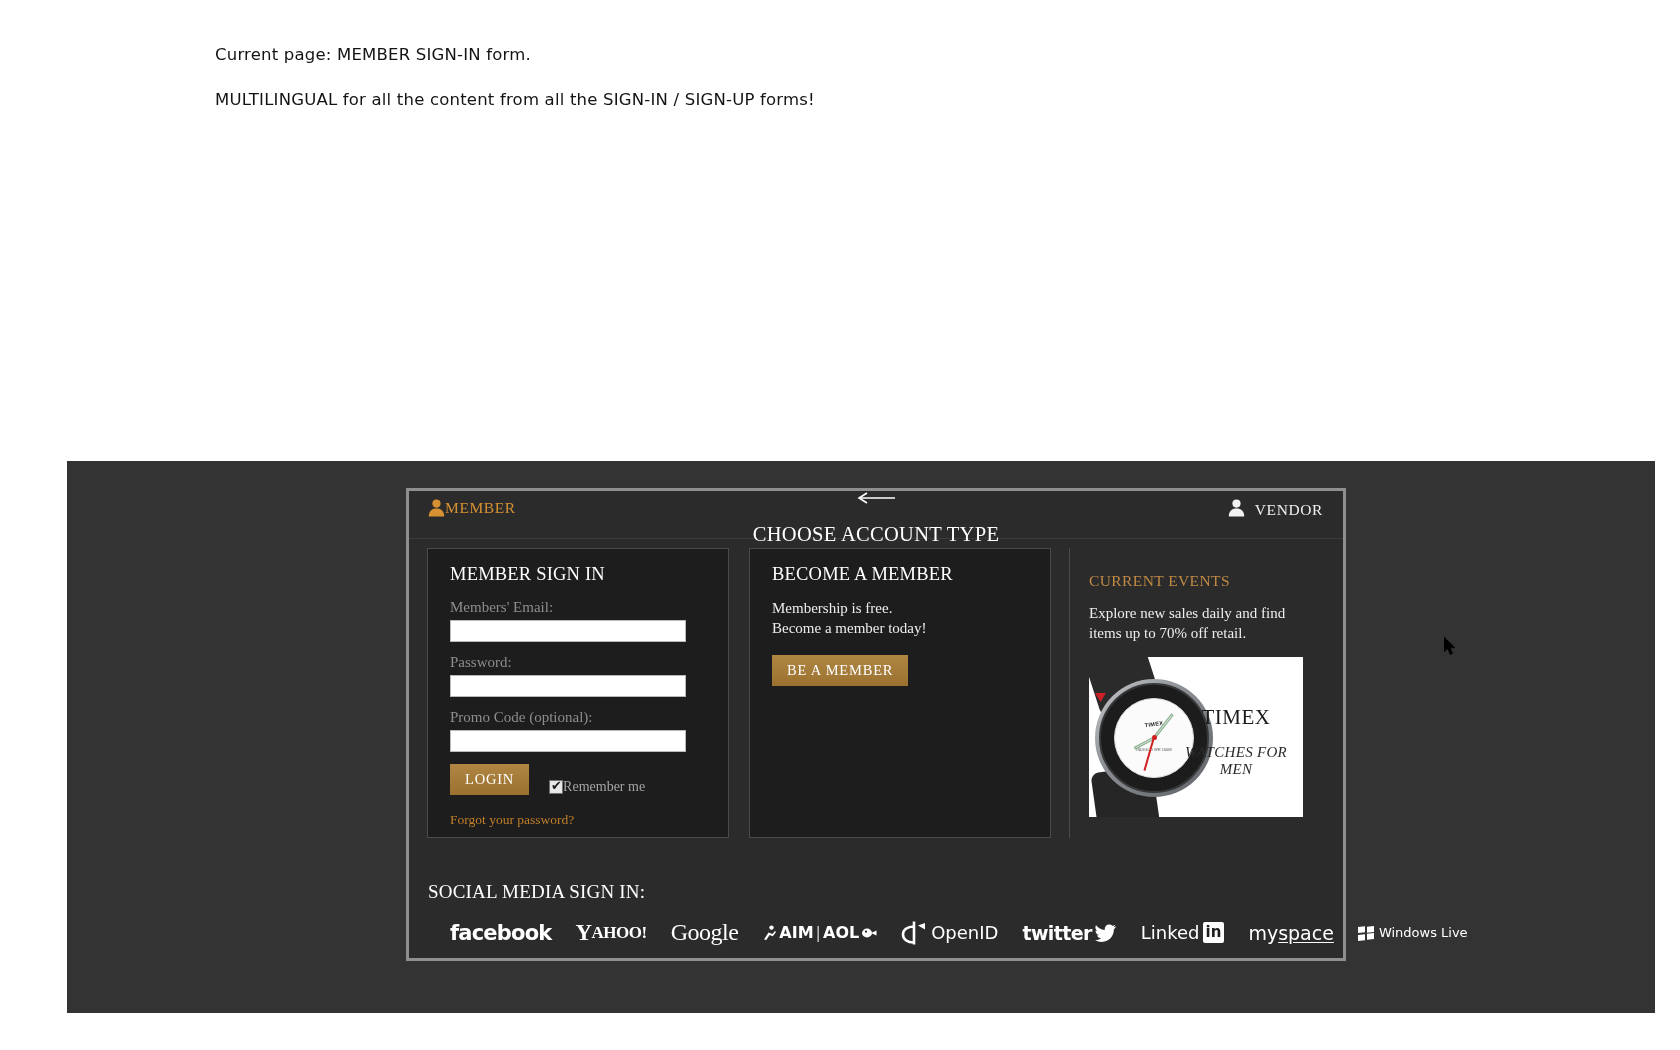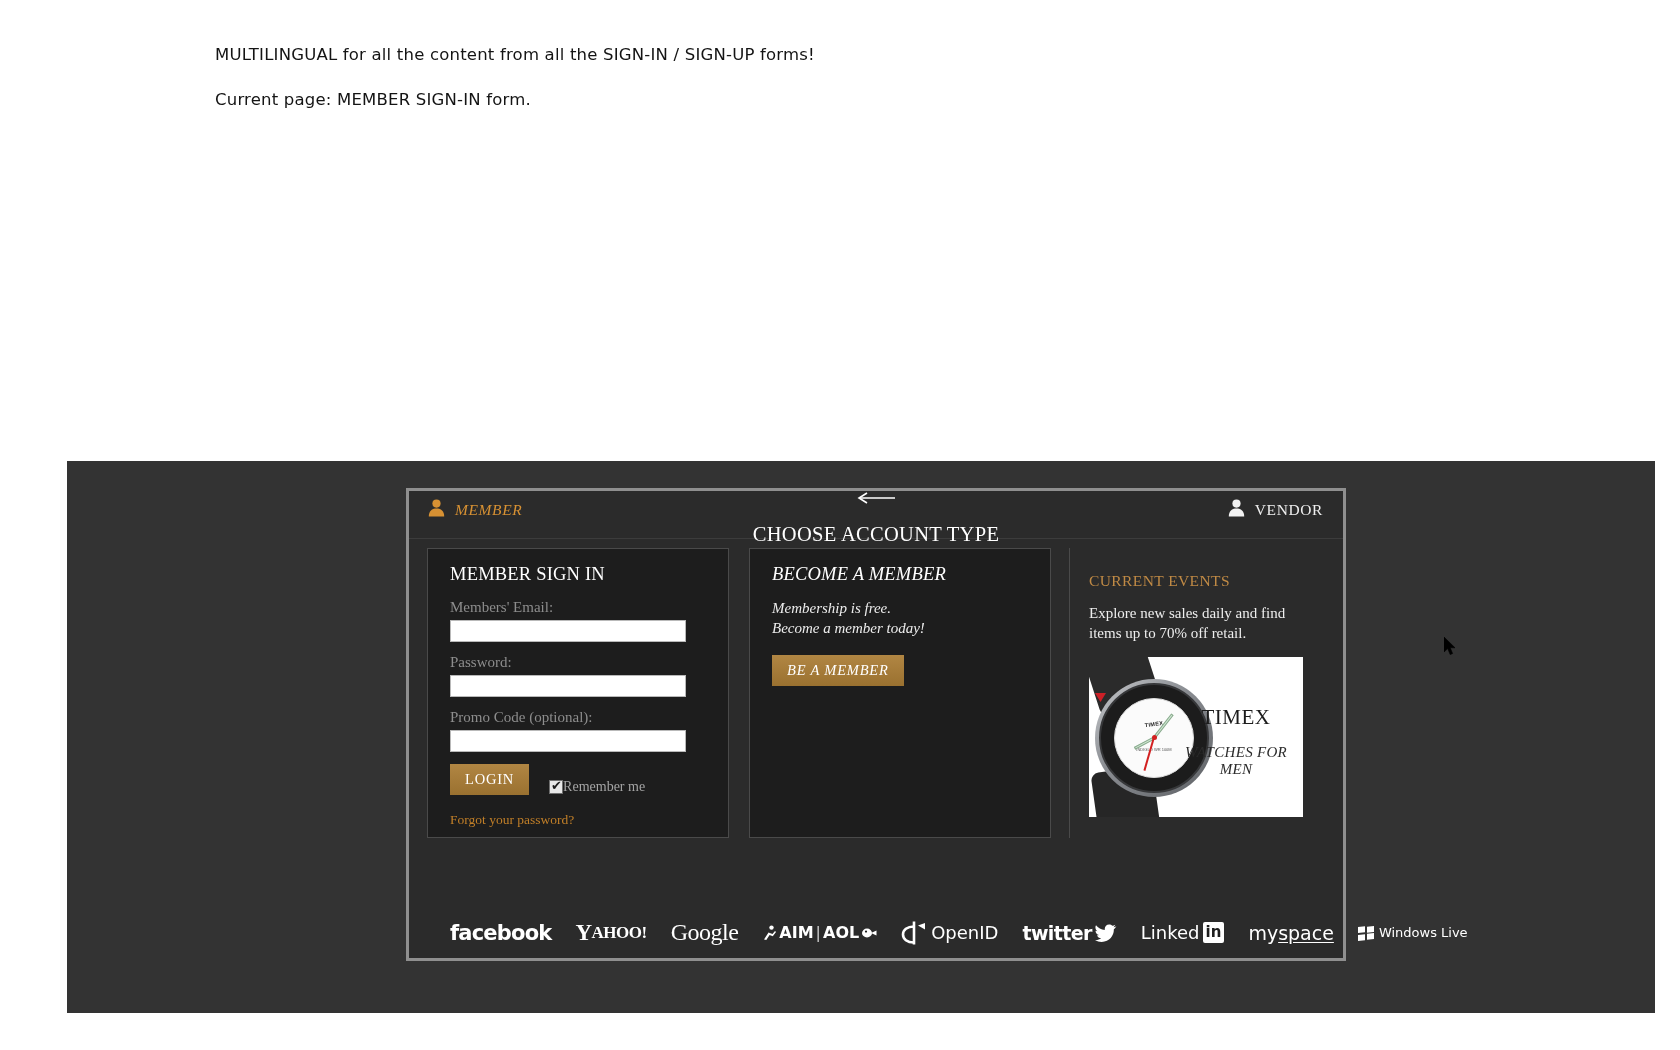--- a/index.html
+++ b/index.html
@@ -55,23 +55,22 @@
     position: relative;
     height: 47px;
     background: #2b2b2b;
     border-bottom: 1px solid #3c3c3c;
   }
   .acct-left {
     position: absolute;
     left: 19px;
     top: 8px;
     display: flex;
-    align-items: center;
-    gap: 10px;
-    font-style: italic;
+    align-items: flex-start;
+    gap: 0;
   }
   .acct-right {
     position: absolute;
     right: 20px;
     top: 8px;
     display: flex;
     align-items: center;
     gap: 10px;
     justify-content: center;
   }
@@ -122,21 +121,20 @@
     box-sizing: border-box;
     padding: 15px 22px 0 22px;
   }
   .panel-gap { width: 20px; }
   .panel-become {
     width: 302px;
     background: #1d1d1d;
     border: 1px solid #4a4a4a;
     box-sizing: border-box;
     padding: 15px 22px 7px 22px;
-    font-style: italic;
   }
   .panel-events {
     flex: 1;
     border-left: 1px solid #4a4a4a;
     margin-left: 18px;
     padding: 17px 0 0 19px;
     box-sizing: border-box;
   }
 
   .panel-title {
@@ -508,22 +506,22 @@
     left: 1444px;
     top: 637px;
     width: 14px;
     height: 20px;
   }
 </style>
 </head>
 <body>
 
 <div class="annotations">
+  <p>Current page: MEMBER SIGN-IN form.</p>
   <p>MULTILINGUAL for all the content from all the SIGN-IN / SIGN-UP forms!</p>
-  <p>Current page: MEMBER SIGN-IN form.</p>
 </div>
 
 <div class="stage">
 
   <div class="widget">
 
     <div class="acct-header">
 
       <div class="acct-left">
         <span class="person-icon">
@@ -621,20 +619,21 @@
           </div>
           <div class="ad-text">
             <div class="ad-brand">TIMEX</div>
             <div class="ad-tag">WATCHES FOR MEN</div>
           </div>
         </div>
       </div>
     </div>
 
     <div class="social">
+      <div class="social-title">SOCIAL MEDIA SIGN IN:</div>
       <div class="social-row">
 
         <span class="logo logo-facebook">facebook</span>
 
         <span class="logo logo-yahoo">
           <span>Y</span>
             <span class="sm">AHOO!</span>
         </span>
 
         <span class="logo logo-google">Google</span>

